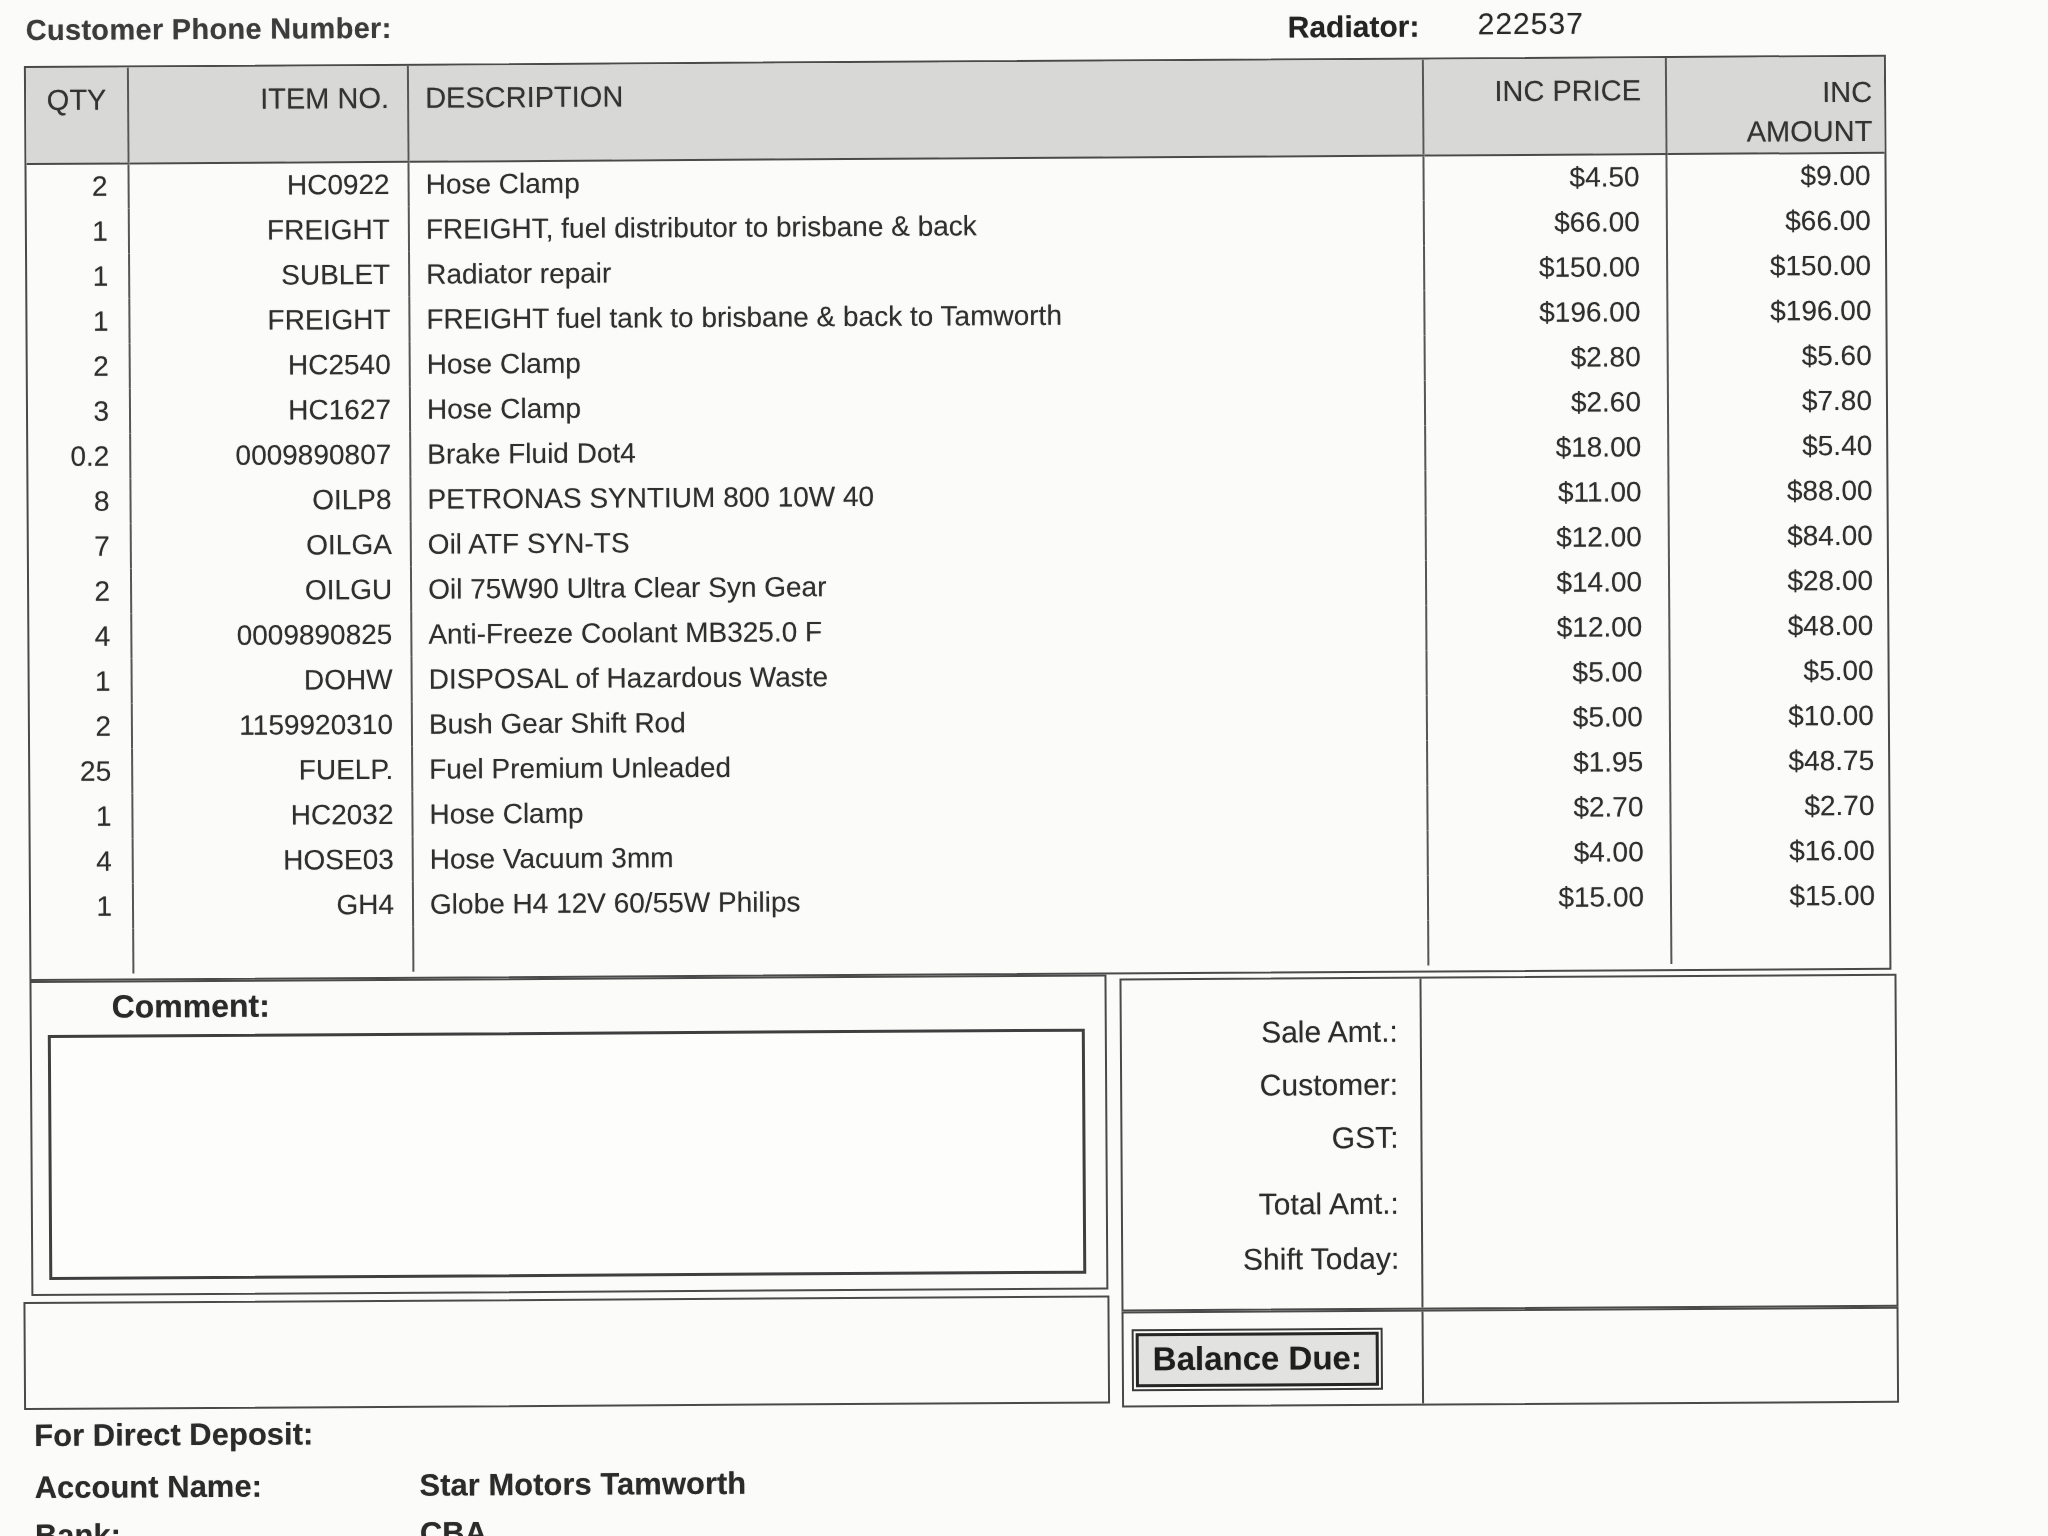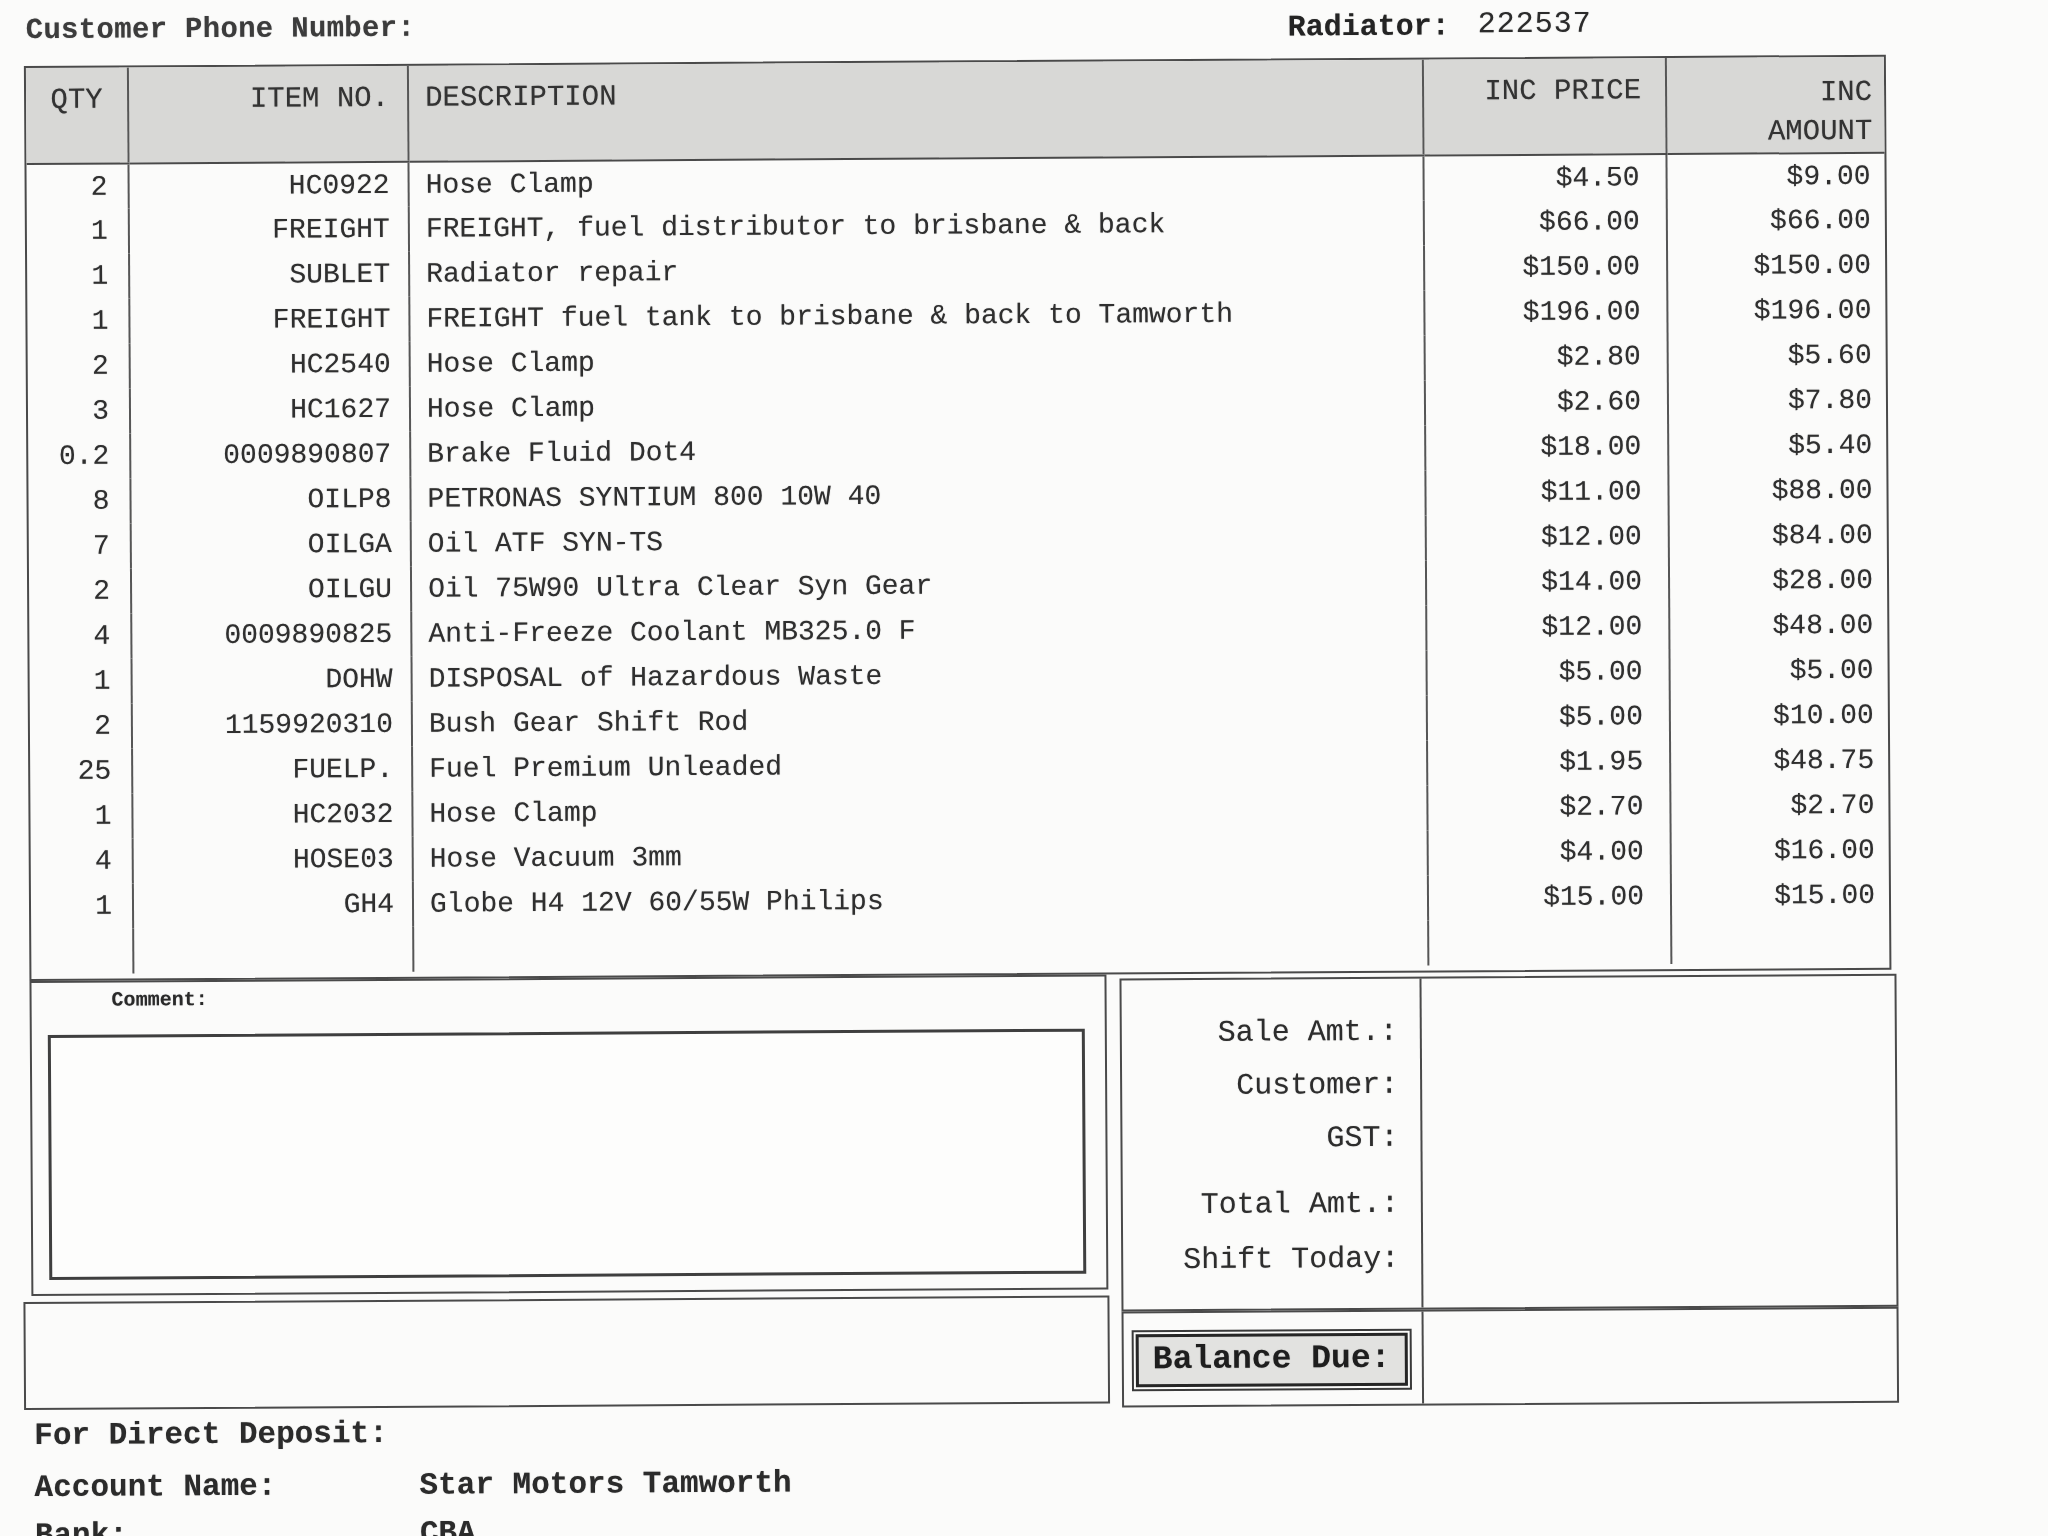--- a/index.html
+++ b/index.html
@@ -8,21 +8,21 @@
     --header-bg:#d8d8d6;
     --balance-bg:#e2e2e0;
   }
   *{box-sizing:border-box;}
   html,body{margin:0;padding:0;background:#e9e9e7;}
   .page{
     position:relative;
     width:2048px;height:1536px;
     background:#fbfbfa;
     overflow:hidden;
-    font-family:Liberation Mono, monospace;
+    font-family:Liberation Sans, sans-serif;
     color:var(--text);
   }
   .tilt{
     position:absolute;inset:0;
     transform:rotate(-0.35deg);
     transform-origin:50% 48%;
   }
   .scan-text{ text-shadow:0 0 1px rgba(50,50,50,.45); }
 
   
@@ -79,21 +79,21 @@
   tr.filler td{height:52px;}
 
   
   .comment-box{
     position:absolute;left:28px;top:975px;
     width:1077px;height:315px;
     border:2px solid var(--line);
   }
   .comment-label{
     position:absolute;left:80px;top:6px;
-    font-size:20px;font-weight:700;color:#2a2a2a;
+    font-size:32px;font-weight:700;color:#2a2a2a;
   }
   .comment-entry{
     position:absolute;left:16px;top:52px;
     width:1037px;height:245px;
     border:3px solid #3f3f3f;
     background:#fdfdfc;
   }
 
   
   .totals-box{

